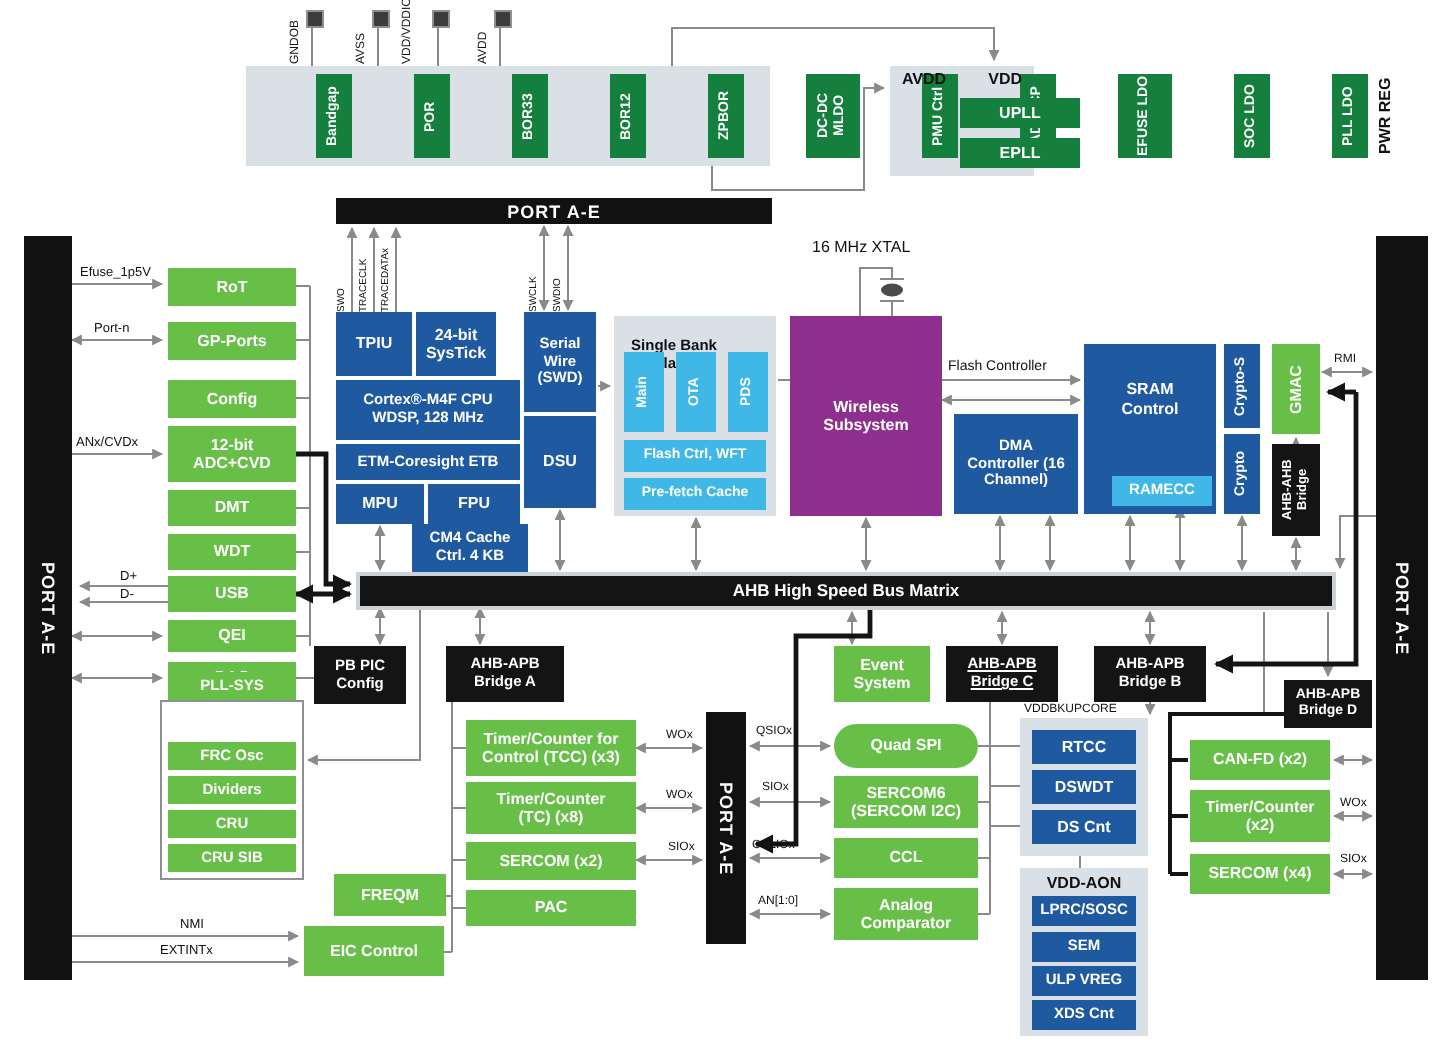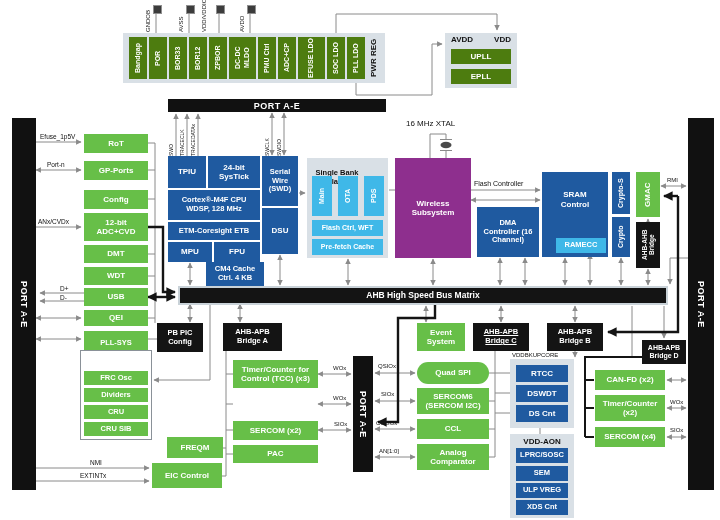--- a/index.html
+++ b/index.html
@@ -6,21 +6,21 @@
   #canvas{position:relative;width:720px;height:520px;background:#fff;overflow:hidden;
           font-family:"Liberation Sans", sans-serif;}
   .abs{position:absolute;box-sizing:border-box;}
   .blk{position:absolute;box-sizing:border-box;display:flex;align-items:center;justify-content:center;
        text-align:center;color:#fff;font-weight:700;line-height:1.15;}
   .g{background:#67bf48;font-size:8px;}
   .bl{background:#1f5aa0;font-size:7.5px;}
   .cy{background:#3fb8e8;font-size:7.5px;}
   .kk{background:#141414;font-size:7.5px;}
   .pu{background:#8e2f8e;font-size:8px;}
-  .or{background:#4d7c0f;font-size:7px;}
+  .or{background:#15803d;font-size:7px;margin-left:29px;}
   .grayc{position:absolute;box-sizing:border-box;background:#d9e0e6;}
   .vt{writing-mode:vertical-rl;transform:rotate(180deg);}
   .vtd{writing-mode:vertical-rl;}
   .lbl{position:absolute;font-size:6.5px;color:#111;white-space:nowrap;font-weight:400;}
   .port{position:absolute;box-sizing:border-box;background:#111;color:#fff;font-weight:700;font-size:9px;
         display:flex;align-items:center;justify-content:center;letter-spacing:0.5px;}
   .pin{position:absolute;width:7px;height:7px;background:#3c3c3c;border:1px solid #8f8f8f;}
   .pinlbl{position:absolute;writing-mode:vertical-rl;transform:rotate(180deg);font-size:6px;
           line-height:7px;color:#111;font-weight:400;}
   .rot{position:absolute;writing-mode:vertical-rl;transform:rotate(180deg);font-size:5px;
@@ -192,21 +192,21 @@
   <div class="blk g" style="left:167px;top:437px;width:56px;height:21px;">FREQM</div>
   <div class="blk g" style="left:152px;top:463px;width:70px;height:25px;">EIC Control</div>
 
   <div class="rot" style="left:168px;top:116px;width:8px;height:40px;">SWO</div>
   <div class="rot" style="left:179px;top:114px;width:8px;height:42px;">TRACECLK</div>
   <div class="rot" style="left:190px;top:114px;width:8px;height:42px;">TRACEDATAx</div>
   <div class="rot" style="left:264px;top:116px;width:8px;height:40px;">SWCLK</div>
   <div class="rot" style="left:276px;top:116px;width:8px;height:40px;">SWDIO</div>
 
   <div class="blk bl" style="left:168px;top:156px;width:38px;height:32px;font-size:8px;">TPIU</div>
-  <div class="blk bl" style="left:208px;top:156px;width:52px;height:32px;font-size:8px;padding:0 6px;">24-bit SysTick</div>
+  <div class="blk bl" style="left:208px;top:156px;width:40px;height:32px;font-size:8px;padding:0 6px;">24-bit SysTick</div>
   <div class="blk bl" style="left:168px;top:190px;width:92px;height:30px;font-size:7.5px;padding:0 4px;">Cortex®-M4F CPU WDSP, 128 MHz</div>
   <div class="blk bl" style="left:168px;top:222px;width:92px;height:18px;font-size:7.5px;">ETM-Coresight ETB</div>
   <div class="blk bl" style="left:168px;top:242px;width:44px;height:20px;font-size:8px;">MPU</div>
   <div class="blk bl" style="left:214px;top:242px;width:46px;height:20px;font-size:8px;">FPU</div>
   <div class="blk bl" style="left:206px;top:262px;width:58px;height:24px;font-size:7.5px;padding:0 6px;">CM4 Cache Ctrl. 4 KB</div>
   <div class="blk bl" style="left:262px;top:156px;width:36px;height:50px;font-size:7.5px;padding:0 4px;">Serial Wire (SWD)</div>
   <div class="blk bl" style="left:262px;top:208px;width:36px;height:46px;font-size:8px;">DSU</div>
 
   <div class="ftitle" style="left:307px;top:168px;width:60px;">Single Bank Flash</div>
   <div class="blk cy vt" style="left:312px;top:176px;width:20px;height:40px;font-size:7px;">Main</div>
@@ -230,20 +230,21 @@
 
   <div class="blk" style="left:178px;top:286px;width:490px;height:19px;background:#141414;border:2px solid #c9d2d8;font-size:8.5px;color:#fff;">AHB High Speed Bus Matrix</div>
 
   <div class="blk kk" style="left:157px;top:323px;width:46px;height:29px;padding:0 6px;">PB PIC Config</div>
   <div class="blk kk" style="left:223px;top:323px;width:59px;height:28px;padding:0 8px;">AHB-APB Bridge A</div>
   <div class="blk kk" style="left:473px;top:323px;width:56px;height:28px;padding:0 8px;text-decoration:underline;">AHB-APB Bridge C</div>
   <div class="blk kk" style="left:547px;top:323px;width:56px;height:28px;padding:0 8px;">AHB-APB Bridge B</div>
   <div class="blk kk" style="left:642px;top:340px;width:44px;height:24px;font-size:7px;padding:0 4px;">AHB-APB Bridge D</div>
 
   <div class="blk g" style="left:233px;top:360px;width:85px;height:28px;padding:0 2px;">Timer/Counter for Control (TCC) (x3)</div>
+  <div class="blk g" style="left:233px;top:391px;width:85px;height:26px;padding:0 10px;">Timer/Counter (TC) (x8)</div>
   <div class="blk g" style="left:233px;top:421px;width:85px;height:19px;">SERCOM (x2)</div>
   <div class="blk g" style="left:233px;top:445px;width:85px;height:18px;">PAC</div>
 
   <div class="lbl" style="left:333px;top:365px;font-size:6px;">WOx</div>
   <div class="lbl" style="left:333px;top:395px;font-size:6px;">WOx</div>
   <div class="lbl" style="left:334px;top:421px;font-size:6px;">SIOx</div>
   <div class="lbl" style="left:378px;top:363px;font-size:6px;">QSIOx</div>
   <div class="lbl" style="left:381px;top:391px;font-size:6px;">SIOx</div>
   <div class="lbl" style="left:376px;top:420px;font-size:6px;">CCLIOx</div>
   <div class="lbl" style="left:379px;top:448px;font-size:6px;">AN[1:0]</div>

